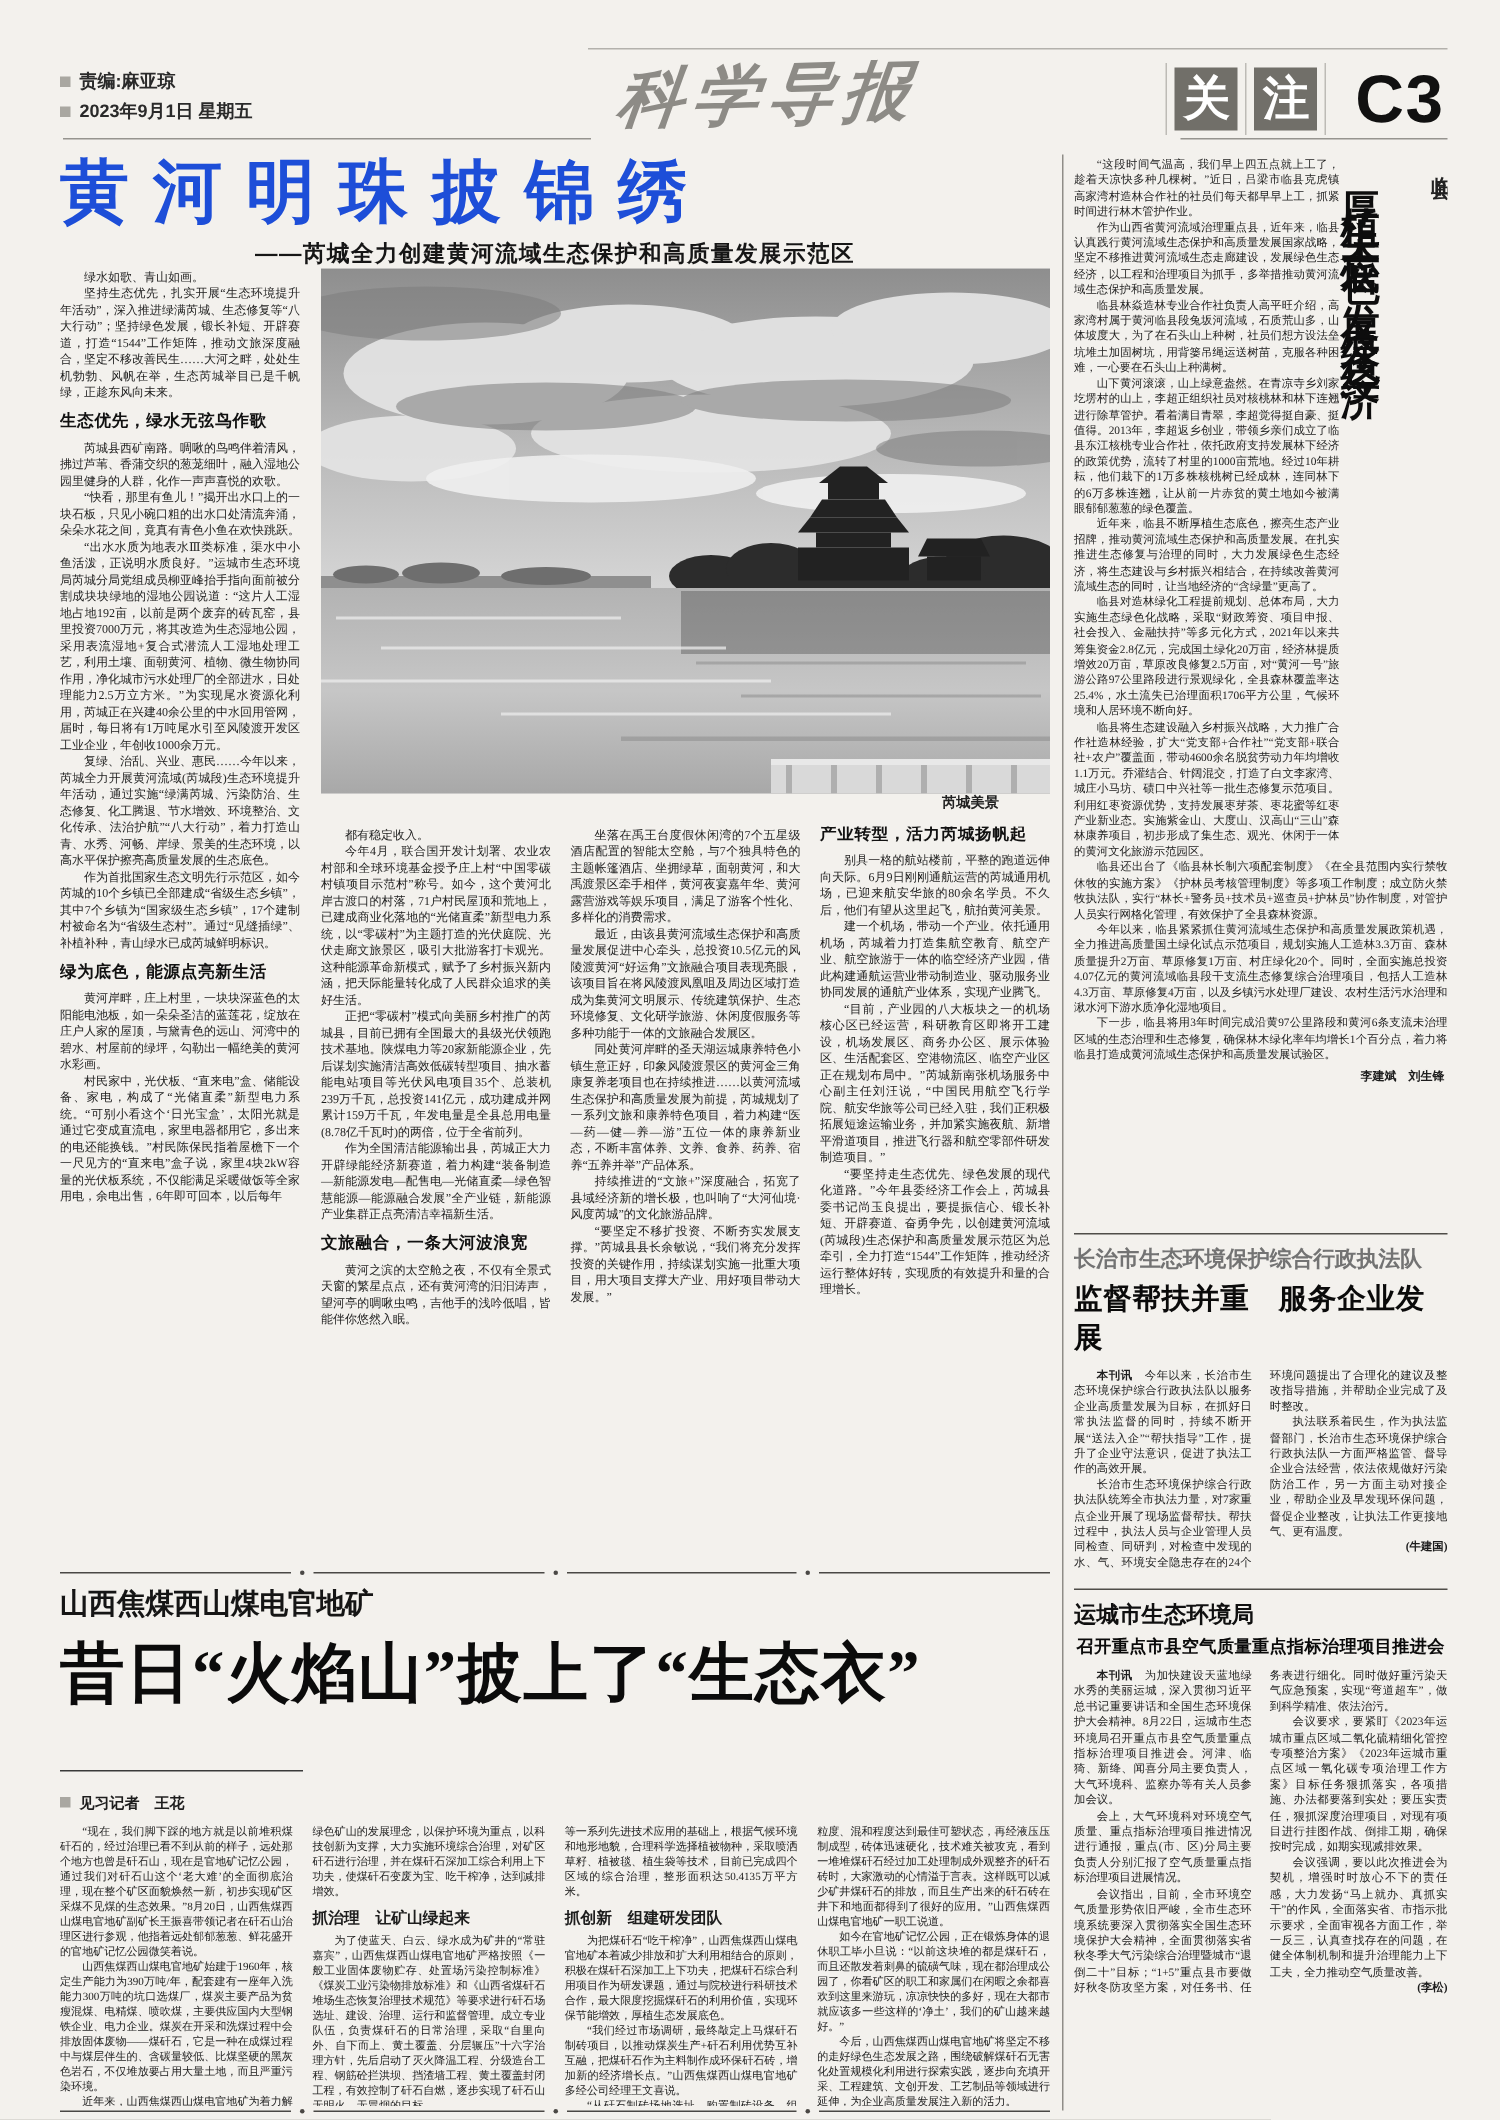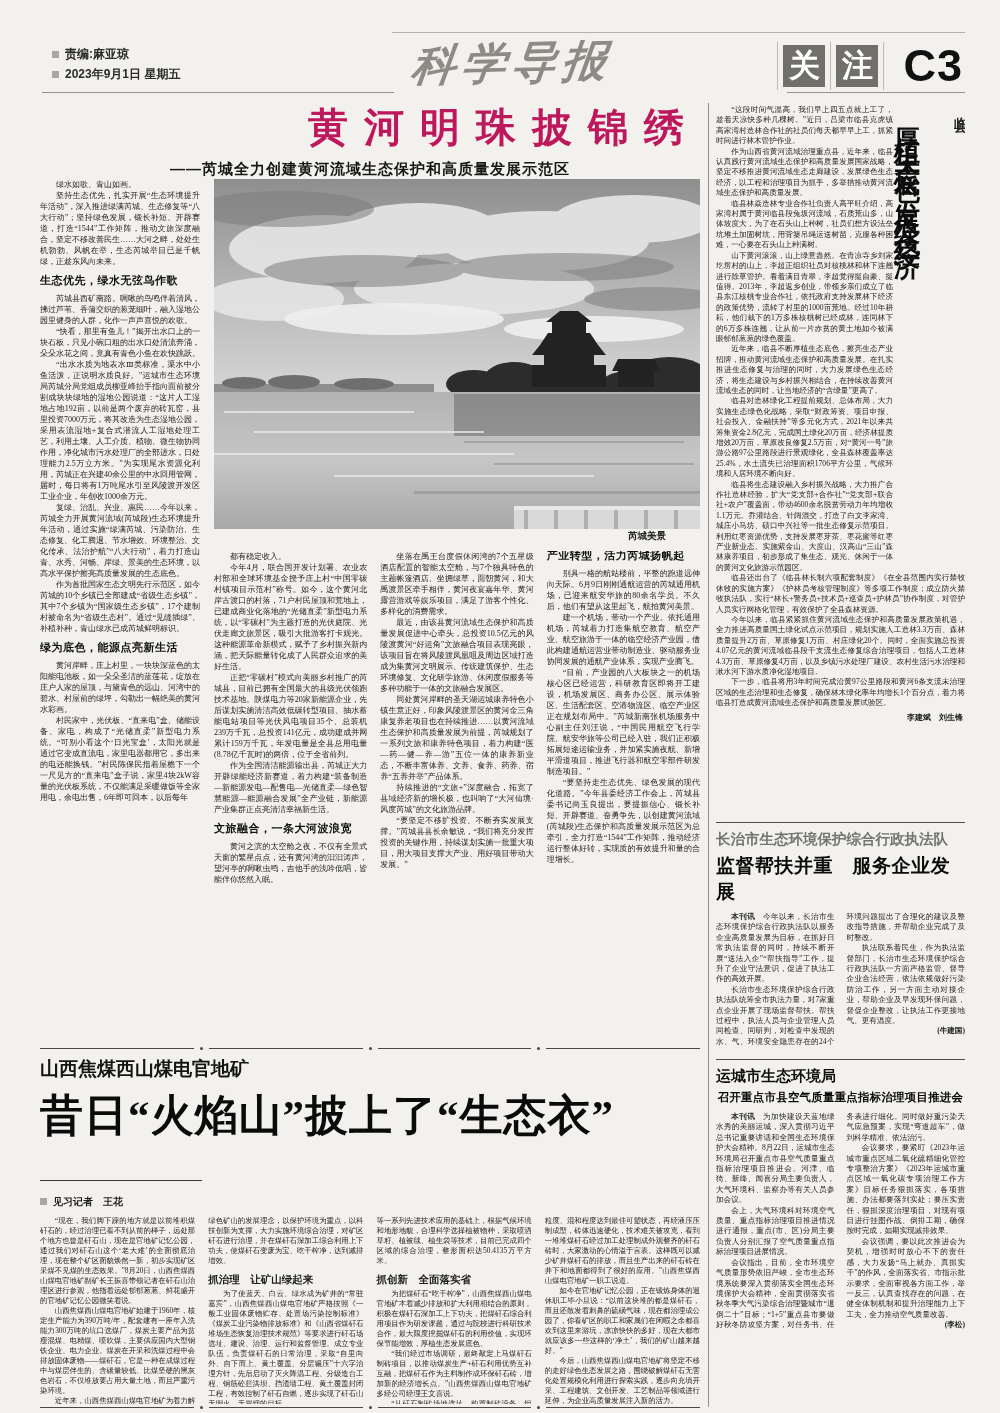--- a/index.html
+++ b/index.html
@@ -1,50 +1,50 @@
 <!DOCTYPE html>
 <html><head>
 <meta charset="utf-8">
 <style>
   html,body{margin:0;padding:0;background:#c9c7c2;}
   .page{position:relative;width:1000px;height:1413px;margin:0 auto;background:#f3f1ed;
         font-family:"Liberation Serif","DejaVu Serif",serif;color:#1d1d1d;overflow:hidden;}
   
   .hdr{position:absolute;left:40px;top:28px;width:925px;height:70px;}
   .hdr-topline{position:absolute;left:352px;right:0;top:4px;height:1px;background:#b3b1ac;}
-  .meta{position:absolute;left:12px;top:16px;font-family:"Liberation Sans",sans-serif;
+  .meta{position:absolute;left:0;top:16px;font-family:"Liberation Sans",sans-serif;
         font-weight:bold;font-size:12px;line-height:20px;color:#2a2a2a;}
   .sq{display:inline-block;width:7px;height:7px;background:#a9a7a1;margin-right:6px;}
   .meta-rule{position:absolute;left:2px;top:64px;width:352px;height:1px;background:#96948f;}
   .logo{position:absolute;left:372px;top:6px;font-size:44px;font-weight:bold;color:#8d8b86;
         font-style:italic;letter-spacing:6px;transform:skewX(-8deg) rotate(-1.5deg);}
   .badges{position:absolute;right:2px;top:12px;display:flex;align-items:center;}
   .vbar{width:1px;height:48px;background:#bdbbb6;margin:0 5px;}
   .badge{width:42px;height:42px;background:#716f69;color:#fff;display:flex;align-items:center;
          justify-content:center;font-family:"Liberation Sans",sans-serif;font-weight:bold;font-size:31px;}
   .pageno{font-family:"Liberation Sans",sans-serif;font-weight:bold;font-size:45px;color:#111;
           margin-left:14px;letter-spacing:1px;}
   .badge-rule{position:absolute;right:0;top:64px;width:178px;height:1px;background:#96948f;}
   
   .vsep{position:absolute;left:708px;top:103px;bottom:6px;width:1px;background:#8f8d88;}
   
   .main{position:absolute;left:40px;top:100px;width:660px;}
-  .m-headline{text-align:right;font-family:"Liberation Sans",sans-serif;font-weight:bold;
-              font-size:40px;letter-spacing:16px;color:#be185d;line-height:54px;}
+  .m-headline{text-align:left;font-family:"Liberation Sans",sans-serif;font-weight:bold;
+              font-size:46px;letter-spacing:16px;color:#1d4ed8;line-height:54px;}
   .m-deck{text-align:center;font-family:"Liberation Sans",sans-serif;font-weight:bold;
           font-size:15px;margin-top:6px;letter-spacing:1px;color:#161616;}
   .m-cols{display:flex;}
   .col1{width:160px;height:842px;overflow:hidden;margin-right:14px;}
   .rightzone{width:486px;}
   .photo{width:486px;height:350px;display:block;background:#bbb;}
   .caption{text-align:right;padding-right:34px;font-size:9.5px;line-height:15px;color:#222;font-weight:bold;}
   .flow{margin-top:7px;height:455px;overflow:hidden;column-count:3;column-gap:13px;}
   .main-body{font-size:8px;line-height:11px;}
   .p{margin:0;text-indent:2em;text-align:justify;}
-  .shead{font-family:Liberation Mono, monospace;font-weight:bold;font-size:11px;
+  .shead{font-family:Liberation Serif, serif;font-weight:bold;font-size:11px;
          margin:9px 0 6px;text-indent:0;letter-spacing:0.5px;color:#111;}
   .byl{font-weight:bold;padding-left:10px;font-family:"Liberation Sans",sans-serif;}
   
   .dd{position:absolute;left:40px;width:660px;display:flex;align-items:center;}
   .dd i{flex:1;height:1px;background:#4a4845;}
   .dd b{width:3px;height:3px;border-radius:50%;background:#4a4845;margin:0 6px;}
   
   .mine{position:absolute;left:40px;top:1056px;width:660px;height:348px;overflow:hidden;}
   .mine-kicker{font-family:"Liberation Sans",sans-serif;font-weight:bold;font-size:19px;color:#151515;}
   .mine-headline{font-family:"Liberation Serif",serif;font-weight:900;font-size:43px;
@@ -113,21 +113,21 @@
   <div class="main">
     <div class="m-headline">黄河明珠披锦绣</div>
     <div class="m-deck">——芮城全力创建黄河流域生态保护和高质量发展示范区</div>
     <div class="m-cols">
       <div class="col1 main-body">
         <p class="p">绿水如歌、青山如画。</p>
         <p class="p">坚持生态优先，扎实开展“生态环境提升年活动”，深入推进绿满芮城、生态修复等“八大行动”；坚持绿色发展，锻长补短、开辟赛道，打造“1544”工作矩阵，推动文旅深度融合，坚定不移改善民生……大河之畔，处处生机勃勃、风帆在举，生态芮城举目已是千帆绿，正趁东风向未来。</p>
         <p class="p shead">生态优先，绿水无弦鸟作歌</p>
         <p class="p">芮城县西矿南路。啁啾的鸟鸣伴着清风，拂过芦苇、香蒲交织的葱茏细叶，融入湿地公园里健身的人群，化作一声声喜悦的欢歌。</p>
         <p class="p">“快看，那里有鱼儿！”揭开出水口上的一块石板，只见小碗口粗的出水口处清流奔涌，朵朵水花之间，竟真有青色小鱼在欢快跳跃。</p>
-        <p class="p">“出水水质为地表水Ⅲ类标准，渠水中小鱼活泼，正说明水质良好。”运城市生态环境局芮城分局党组成员柳亚峰抬手指向面前被分割成块块绿地的湿地公园说道：“这片人工湿地占地192亩，以前是两个废弃的砖瓦窑，县里投资7000万元，将其改造为生态湿地公园，采用表流湿地+复合式潜流人工湿地处理工艺，利用土壤、人工介质、植物、微生物协同作用，净化城市污水处理厂的全部进水，日处理能力2.5万立方米。”为实现尾水资源化利用，芮城正在兴建40余公里的中水回用管网，届时，每日将有1万吨尾水引至风陵渡开发区工业企业，年创收1000余万元。</p>
+        <p class="p">“出水水质为地表水Ⅲ类标准，渠水中小鱼活泼，正说明水质良好。”运城市生态环境局芮城分局党组成员柳亚峰抬手指向面前被分割成块块绿地的湿地公园说道：“这片人工湿地占地192亩，以前是两个废弃的砖瓦窑，县里投资7000万元，将其改造为生态湿地公园，采用表流湿地+复合式潜流人工湿地处理工艺，利用土壤、面朝黄河、植物、微生物协同作用，净化城市污水处理厂的全部进水，日处理能力2.5万立方米。”为实现尾水资源化利用，芮城正在兴建40余公里的中水回用管网，届时，每日将有1万吨尾水引至风陵渡开发区工业企业，年创收1000余万元。</p>
         <p class="p">复绿、治乱、兴业、惠民……今年以来，芮城全力开展黄河流域(芮城段)生态环境提升年活动，通过实施“绿满芮城、污染防治、生态修复、化工腾退、节水增效、环境整治、文化传承、法治护航”“八大行动”，着力打造山青、水秀、河畅、岸绿、景美的生态环境，以高水平保护擦亮高质量发展的生态底色。</p>
         <p class="p">作为首批国家生态文明先行示范区，如今芮城的10个乡镇已全部建成“省级生态乡镇”，其中7个乡镇为“国家级生态乡镇”，17个建制村被命名为“省级生态村”。通过“见缝插绿”、补植补种，青山绿水已成芮城鲜明标识。</p>
         <p class="p shead">绿为底色，能源点亮新生活</p>
         <p class="p">黄河岸畔，庄上村里，一块块深蓝色的太阳能电池板，如一朵朵圣洁的蓝莲花，绽放在庄户人家的屋顶，与黛青色的远山、河湾中的碧水、村屋前的绿坪，勾勒出一幅绝美的黄河水彩画。</p>
         <p class="p">村民家中，光伏板、“直来电”盒、储能设备、家电，构成了“光储直柔”新型电力系统。“可别小看这个‘日光宝盒’，太阳光就是通过它变成直流电，家里电器都用它，多出来的电还能换钱。”村民陈保民指着屋檐下一个一尺见方的“直来电”盒子说，家里4块2kW容量的光伏板系统，不仅能满足采暖做饭等全家用电，余电出售，6年即可回本，以后每年</p>
       </div>
       <div class="rightzone">
 
         <svg class="photo" viewBox="0 0 486 350" preserveAspectRatio="none">
           <defs>
@@ -250,21 +250,21 @@
     <div class="mine-kicker">山西焦煤西山煤电官地矿</div>
     <div class="mine-headline">昔日“火焰山”披上了“生态衣”</div>
     <div class="mine-byline"><span class="sq"></span><span>见习记者</span>　<span>王花</span></div>
     <div class="mine-bodywrap mine-body">
       <p class="p">“现在，我们脚下踩的地方就是以前堆积煤矸石的，经过治理已看不到从前的样子，远处那个地方也曾是矸石山，现在是官地矿记忆公园，通过我们对矸石山这个‘老大难’的全面彻底治理，现在整个矿区面貌焕然一新，初步实现矿区采煤不见煤的生态效果。”8月20日，山西焦煤西山煤电官地矿副矿长王振喜带领记者在矸石山治理区进行参观，他指着远处郁郁葱葱、鲜花盛开的官地矿记忆公园微笑着说。</p>
       <p class="p">山西焦煤西山煤电官地矿始建于1960年，核定生产能力为390万吨/年，配套建有一座年入洗能力300万吨的坑口选煤厂，煤炭主要产品为贫瘦混煤、电精煤、喷吹煤，主要供应国内大型钢铁企业、电力企业。煤炭在开采和洗煤过程中会排放固体废物——煤矸石，它是一种在成煤过程中与煤层伴生的、含碳量较低、比煤坚硬的黑灰色岩石，不仅堆放要占用大量土地，而且严重污染环境。</p>
       <p class="p">近年来，山西焦煤西山煤电官地矿为着力解决矿井开采60多年来造成的矸石裸露、自燃、扬尘、水土流失、植被破坏等环境污染问题，力推绿色矿山的发展理念，以保护环境为重点，以科技创新为支撑，大力实施环境综合治理，对矿区矸石进行治理，并在煤矸石深加工综合利用上下功夫，使煤矸石变废为宝、吃干榨净，达到减排增效。</p>
       <p class="p mine-shead">抓治理　让矿山绿起来</p>
       <p class="p">为了使蓝天、白云、绿水成为矿井的“常驻嘉宾”，山西焦煤西山煤电官地矿严格按照《一般工业固体废物贮存、处置场污染控制标准》《煤炭工业污染物排放标准》和《山西省煤矸石堆场生态恢复治理技术规范》等要求进行矸石场选址、建设、治理、运行和监督管理。成立专业队伍，负责煤矸石的日常治理，采取“自里向外、自下而上、黄土覆盖、分层辗压”十六字治理方针，先后启动了灭火降温工程、分级造台工程、钢筋砼拦洪坝、挡渣墙工程、黄土覆盖封闭工程，有效控制了矸石自燃，逐步实现了矸石山无明火、无冒烟的目标。</p>
       <p class="p">在灭火防火、山体整形、拦挡支护、排水导流、生态修复、灌溉养护、道路改造及景观建设等一系列先进技术应用的基础上，根据气候环境和地形地貌，合理科学选择植被物种，采取喷洒草籽、植被毯、植生袋等技术，目前已完成四个区域的综合治理，整形面积达50.4135万平方米。</p>
-      <p class="p mine-shead">抓创新　全面落实省</p>
+      <p class="p mine-shead">抓创新　组建研发团队</p>
       <p class="p">为把煤矸石“吃干榨净”，山西焦煤西山煤电官地矿本着减少排放和扩大利用相结合的原则，积极在煤矸石深加工上下功夫，把煤矸石综合利用项目作为研发课题，通过与院校进行科研技术合作，最大限度挖掘煤矸石的利用价值，实现环保节能增效，厚植生态发展底色。</p>
       <p class="p">“我们经过市场调研，最终敲定上马煤矸石制砖项目，以推动煤炭生产+矸石利用优势互补互融，把煤矸石作为主料制作成环保矸石砖，增加新的经济增长点。”山西焦煤西山煤电官地矿多经公司经理王文喜说。</p>
       <p class="p">“从矸石制砖场地选址、购置制砖设备、组建研发团队、到煤矸石粉碎、研磨、装载上料，再配以高强度粘合剂等材料，经过调试，保证了粒度、混和程度达到最佳可塑状态，再经液压压制成型，砖体迅速硬化，技术难关被攻克，看到一堆堆煤矸石经过加工处理制成外观整齐的矸石砖时，大家激动的心情溢于言表。这样既可以减少矿井煤矸石的排放，而且生产出来的矸石砖在井下和地面都得到了很好的应用。”山西焦煤西山煤电官地矿一职工说道。</p>
       <p class="p">如今在官地矿记忆公园，正在锻炼身体的退休职工毕小旦说：“以前这块堆的都是煤矸石，而且还散发着刺鼻的硫磺气味，现在都治理成公园了，你看矿区的职工和家属们在闲暇之余都喜欢到这里来游玩，凉凉快快的多好，现在大都市就应该多一些这样的‘净土’，我们的矿山越来越好。”</p>
       <p class="p">今后，山西焦煤西山煤电官地矿将坚定不移的走好绿色生态发展之路，围绕破解煤矸石无害化处置规模化利用进行探索实践，逐步向充填开采、工程建筑、文创开发、工艺制品等领域进行延伸，为企业高质量发展注入新的活力。</p>
     </div>
   </div>
 
   <div class="dd" style="top:1406px">
     <i></i>

